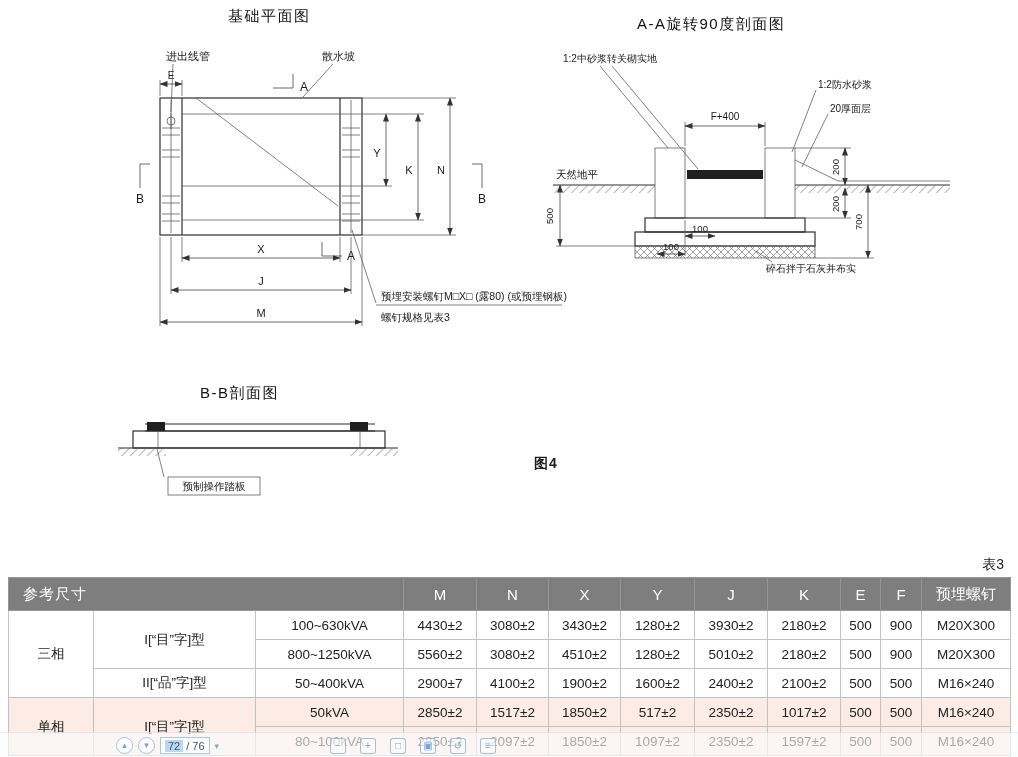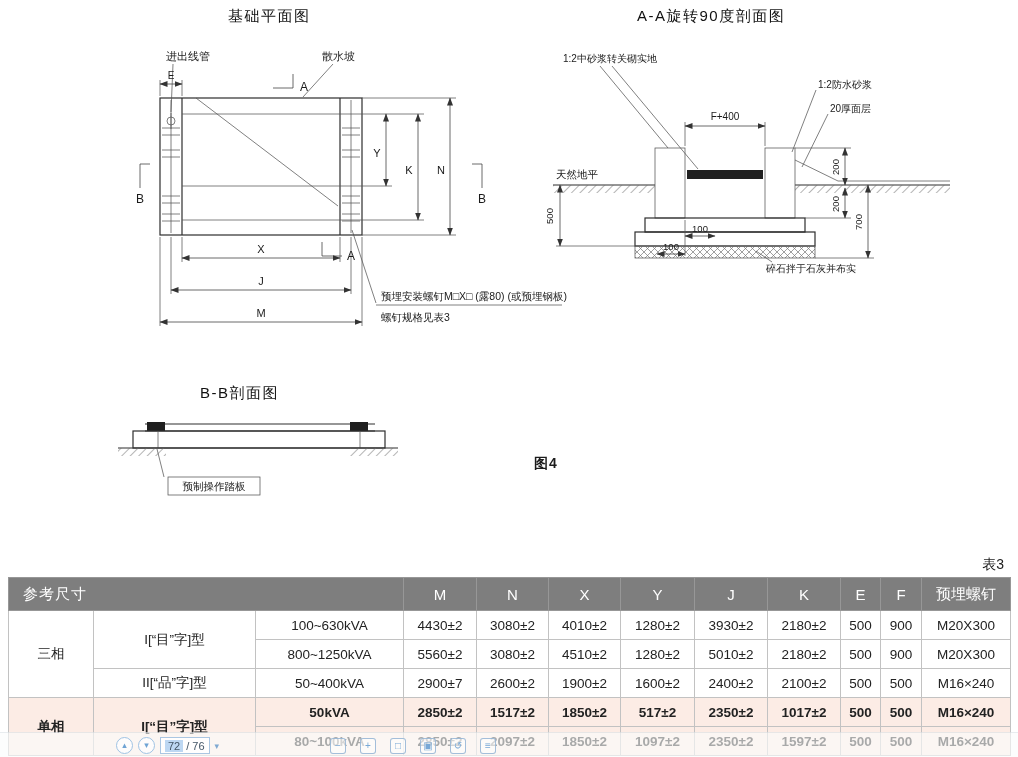--- a/index.html
+++ b/index.html
@@ -22,21 +22,21 @@
   table { border-collapse:collapse; width:100%; table-layout:fixed; }
   th {
     background:#7e7e7e; color:#fff; font-weight:normal; font-size:15px;
     height:33px; border:1px solid #979797; text-align:center;
   }
   th.group { text-align:left; padding-left:14px; letter-spacing:1px;margin-top:40px; }
   td {
     border:1px solid #c2c2c2; text-align:center; font-size:13.5px;
     height:29px; background:#fff; color:#222;
   }
-  tr.row-pink td { background:#fcece5;font-weight:bold; }
+  tr.row-pink td { background:#fcece5; }
 
   
   .pdf-toolbar {
     position:absolute; left:0; right:0; bottom:0; height:25px;
     background:rgba(250,251,252,0.62);
     border-top:1px solid rgba(120,140,160,0.15);
   }
   .tb-left { position:absolute; left:116px; top:2px; height:21px; display:flex; align-items:center; gap:5px; }
   .tb-mid  { position:absolute; left:330px; top:2px; height:21px; display:flex; align-items:center; gap:14px; }
   .tb-round {
@@ -54,21 +54,21 @@
   .tb-ic {
     width:16px; height:16px; border:1px solid rgba(140,175,210,0.8); border-radius:3px;
     background:rgba(255,255,255,0.5); color:#78a8d6; font-size:10px; line-height:14px;
     text-align:center; padding:0; cursor:pointer;
   }
 </style>
 </head>
 <body>
 
 <div class="title" style="left:228px; top:7px;">基础平面图</div>
-<div class="title" style="left:637px; top:7px;">A-A旋转90度剖面图</div>
+<div class="title" style="left:637px; top:15px;">A-A旋转90度剖面图</div>
 <div class="title" style="left:200px; top:384px;">B-B剖面图</div>
 <div class="fig-label" style="left:498px; top:455px;">图4</div>
 <div class="table-caption">表3</div>
 
 <svg width="1018" height="545" viewBox="0 0 1018 545" style="position:absolute; left:0; top:0;">
   <defs>
     <marker id="arr" markerWidth="10" markerHeight="8" refX="7.5" refY="3" orient="auto-start-reverse" markerUnits="userSpaceOnUse">
       <path d="M0,0 L8,3 L0,6 Z" fill="#333"></path>
     </marker>
     <pattern id="hatch" width="6" height="6" patternUnits="userSpaceOnUse" patternTransform="rotate(45)">
@@ -263,21 +263,21 @@
         <th>预埋螺钉</th>
       </tr>
     </thead>
     <tbody>
       <tr>
         <td rowspan="3">三相</td>
         <td rowspan="2">I[“目”字]型</td>
         <td>100~630kVA</td>
         <td>4430±2</td>
         <td>3080±2</td>
-        <td>4010±2</td>
+        <td>3430±2</td>
         <td>1280±2</td>
         <td>3930±2</td>
         <td>2180±2</td>
         <td>500</td>
         <td>900</td>
         <td>M20X300</td>
       </tr>
       <tr>
         <td>800~1250kVA</td>
         <td>5560±2</td>
@@ -287,21 +287,21 @@
         <td>5010±2</td>
         <td>2180±2</td>
         <td>500</td>
         <td>900</td>
         <td>M20X300</td>
       </tr>
       <tr>
         <td>II[“品”字]型</td>
         <td>50~400kVA</td>
         <td>2900±7</td>
-        <td>2600±2</td>
+        <td>4100±2</td>
         <td>1900±2</td>
         <td>1600±2</td>
         <td>2400±2</td>
         <td>2100±2</td>
         <td>500</td>
         <td>500</td>
         <td>M16×240</td>
       </tr>
       <tr class="row-pink">
         <td rowspan="2">单相</td>

